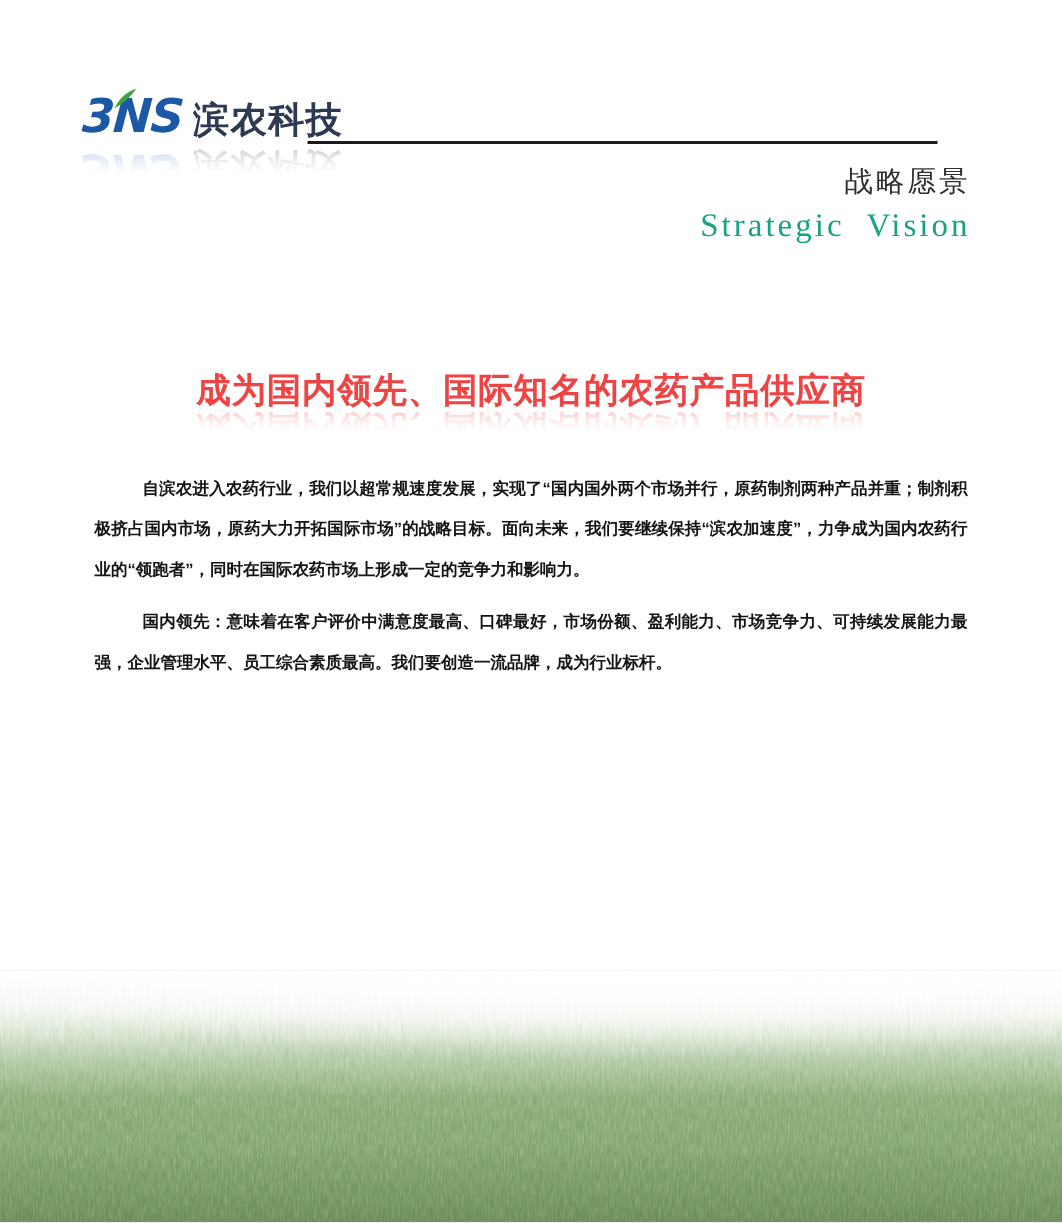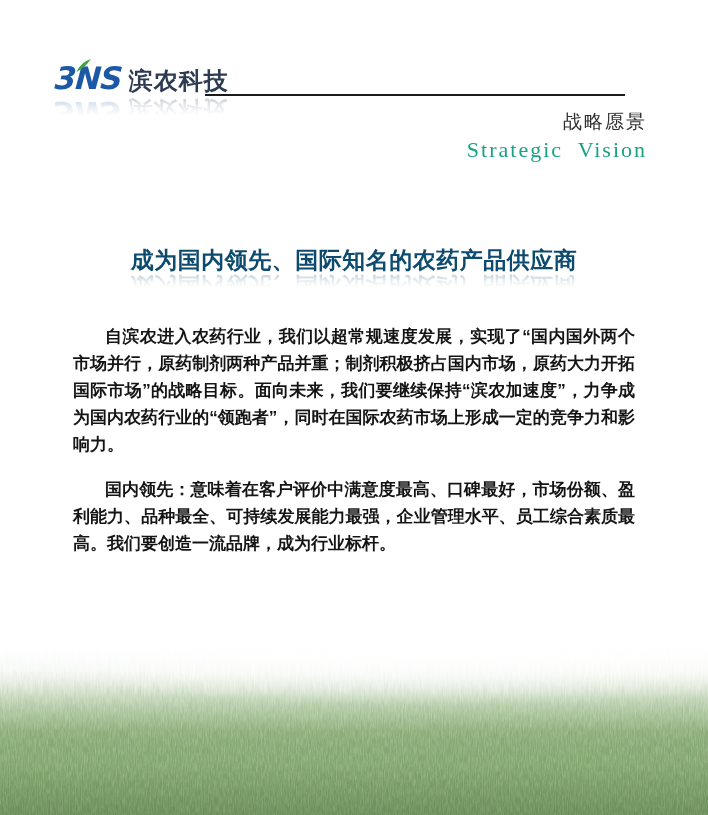--- a/index.html
+++ b/index.html
@@ -69,38 +69,38 @@
     white-space: pre;
   }
 
   
   .title-block {
     position: absolute; left: 0; top: 246px; width: 708px;
     text-align: center;
   }
   .page-title {
     font-size: 23px; font-weight: bold;
-    color: #0c4a6e; letter-spacing: 0.5px; line-height: 28px;
+    color: #ef4444; letter-spacing: 0.5px; line-height: 28px;
     white-space: nowrap;
   }
   .page-title-reflection {
     transform: scaleY(-1);
     opacity: 0.35;
     margin-top: -2px;
     -webkit-mask-image: linear-gradient(to top, rgba(0,0,0,0.85) 0%, rgba(0,0,0,0.3) 30%, transparent 55%);
     mask-image: linear-gradient(to top, rgba(0,0,0,0.85) 0%, rgba(0,0,0,0.3) 30%, transparent 55%);
   }
 
   
   .body-text {
     position: absolute; left: 55px; top: 305px; width: 598px;
   }
   .body-text p {
-    margin: 18px;
-    font-size: 17px; line-height: 27px;
+    margin: 8px;
+    font-size: 11px; line-height: 27px;
     font-weight: bold; color: #141414;
     text-align: justify;
     text-indent: 32px;
   }
 
   
   .grass {
     position: absolute; left: 0; bottom: 0;
     width: 708px; height: 168px;
   }
@@ -139,21 +139,21 @@
     <div class="section-title-en">Strategic  Vision</div>
   </div>
 
   <div class="title-block">
     <div class="page-title">成为国内领先、国际知名的农药产品供应商</div>
     <div class="page-title page-title-reflection">成为国内领先、国际知名的农药产品供应商</div>
   </div>
 
   <div class="body-text">
     <p>自滨农进入农药行业，我们以超常规速度发展，实现了“国内国外两个市场并行，原药制剂两种产品并重；制剂积极挤占国内市场，原药大力开拓国际市场”的战略目标。面向未来，我们要继续保持“滨农加速度”，力争成为国内农药行业的“领跑者”，同时在国际农药市场上形成一定的竞争力和影响力。</p>
-    <p>国内领先：意味着在客户评价中满意度最高、口碑最好，市场份额、盈利能力、品种最全、可持续发展能力最强，企业管理水平、员工综合素质最高。我们要创造一流品牌，成为行业标杆。</p>
+    <p>国内领先：意味着在客户评价中满意度最高、口碑最好，市场份额、盈利能力、市场竞争力、可持续发展能力最强，企业管理水平、员工综合素质最高。我们要创造一流品牌，成为行业标杆。</p>
   </div>
 
   <div class="grass">
     <svg width="708" height="168" viewBox="0 0 708 168" preserveAspectRatio="none">
       <defs>
         <linearGradient id="gbase" x1="0" y1="0" x2="0" y2="1">
           <stop offset="0" stop-color="#ffffff"></stop>
           <stop offset="0.16" stop-color="#e2ebda"></stop>
           <stop offset="0.36" stop-color="#a3bf92"></stop>
           <stop offset="0.58" stop-color="#88aa75"></stop>

